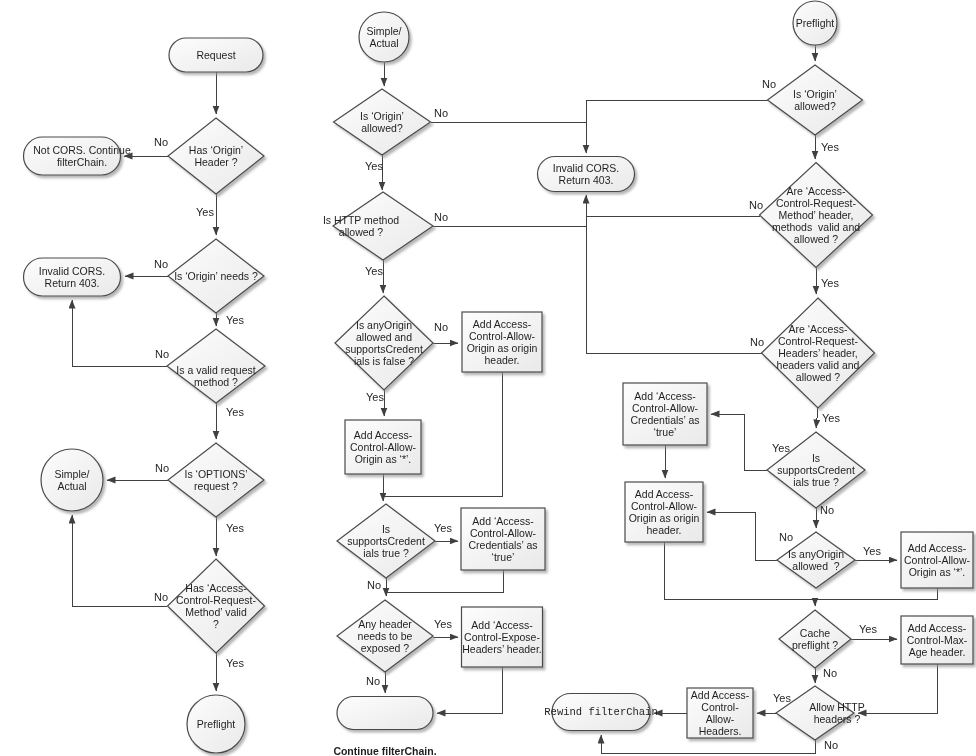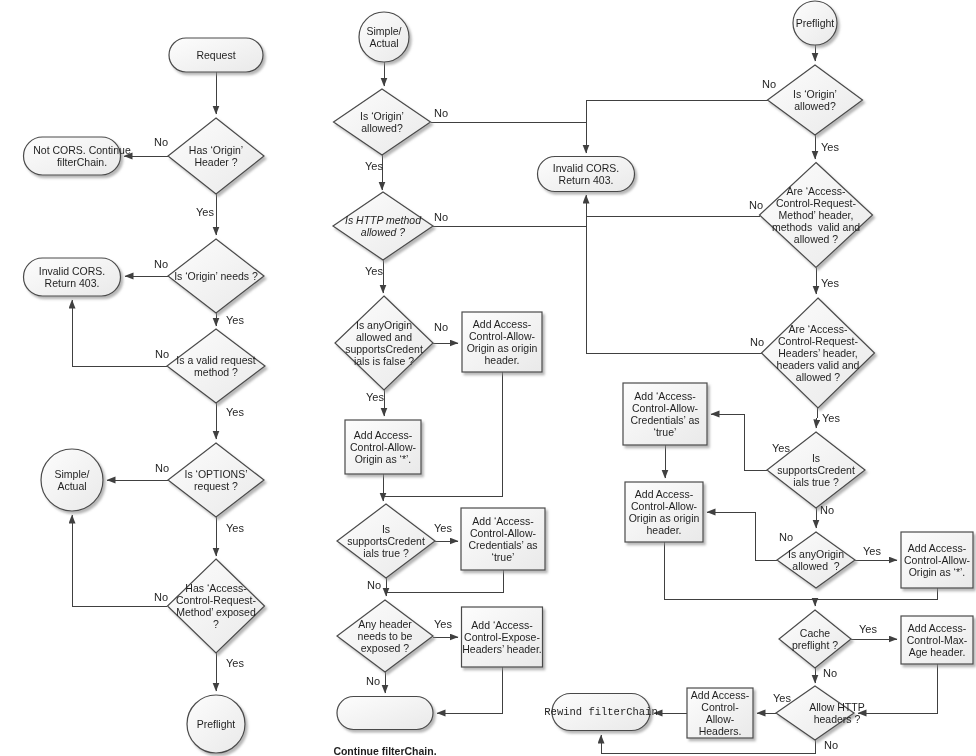--- a/index.html
+++ b/index.html
@@ -153,36 +153,36 @@
       <div class="edge-label" style="left: 782px; top: 698px;">Yes</div>
       <div class="edge-label" style="left: 831px; top: 745px;">No</div>
       <div class="node-label" style="left: 216px; top: 55px;">Request</div>
       <div class="node-label" style="left: 216px; top: 156px;">Has ‘Origin’
 Header ?</div>
       <div class="node-label" style="left: 72px; top: 156px; padding-left: 20px;">Not CORS. Continue
 filterChain.</div>
       <div class="node-label" style="left: 72px; top: 277px;">Invalid CORS.
 Return 403.</div>
       <div class="node-label" style="left: 216px; top: 276px;">Is ‘Origin’ needs ?</div>
-      <div class="node-label" style="left: 216px; top: 366px;">Is a valid request
+      <div class="node-label" style="left: 216px; top: 376px;">Is a valid request
 method ?</div>
       <div class="node-label" style="left: 72px; top: 480px;">Simple/
 Actual</div>
       <div class="node-label" style="left: 216px; top: 480px;">Is ‘OPTIONS’
 request ?</div>
       <div class="node-label" style="left: 216px; top: 606px;">Has ‘Access-
 Control-Request-
-Method’ exposed
+Method’ valid
 ?</div>
       <div class="node-label" style="left: 216px; top: 724px;">Preflight</div>
       <div class="node-label" style="left: 384px; top: 37px;">Simple/
 Actual</div>
       <div class="node-label" style="left: 382px; top: 122px;">Is ‘Origin’
 allowed?</div>
-      <div class="node-label" style="left: 383px; top: 226px; font-style: italic;">Is HTTP method
+      <div class="node-label" style="left: 361px; top: 226px;">Is HTTP method
 allowed ?</div>
       <div class="node-label" style="left: 384px; top: 343px;">Is anyOrigin
 allowed and
 supportsCredent
 ials is false ?</div>
       <div class="node-label" style="left: 502px; top: 342px;">Add Access-
 Control-Allow-
 Origin as origin
 header.</div>
       <div class="node-label" style="left: 383px; top: 447px;">Add Access-

